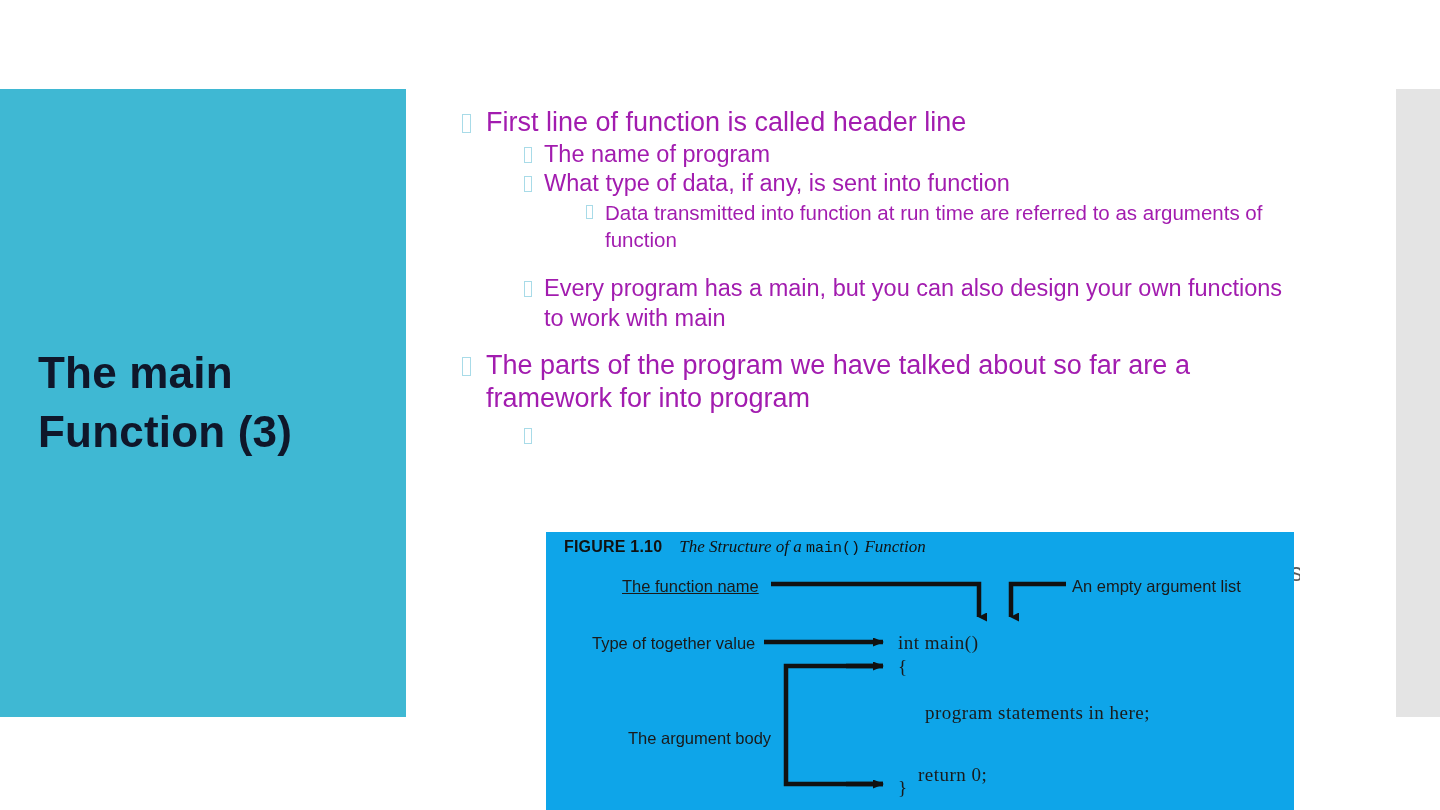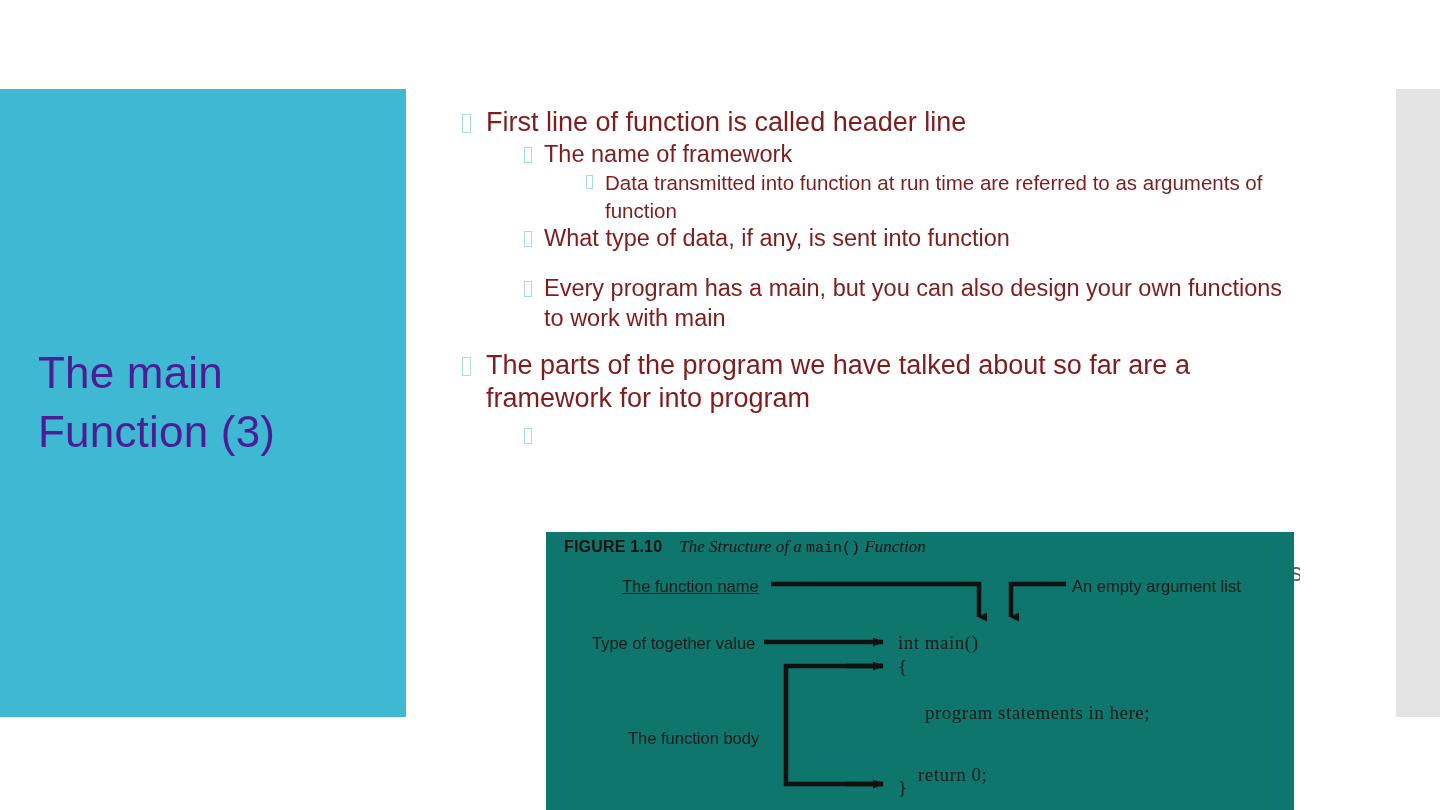--- a/index.html
+++ b/index.html
@@ -33,41 +33,41 @@
     position: absolute;
     left: 0px;
     top: 89px;
     width: 406px;
     height: 628px;
     background: #3fb8d3;
     display: flex;
     align-items: center;
   }
   #title-text {
-    color: #4c1d95;
+    color: #0f172a;
     font-size: 44px;
     line-height: 1.33;
-    font-weight: 400;
+    font-weight: 700;
     padding: 0 24px 0 38px;
     letter-spacing: 0.2px;
   }
 
   
   #body-area {
     position: absolute;
     left: 462px;
     top: 106px;
     width: 840px;
     color: #404040;
   }
 
   .blt {
     display: flex;
     align-items: flex-start;
-    color: #7f1d1d;
+    color: #a21caf;
   }
   .marker {
     flex: 0 0 auto;
     color: #9fd8e6;
     font-family: "Liberation Sans", sans-serif;
     line-height: 1;
     display: inline-block;
   }
   
   .marker i {
@@ -98,21 +98,21 @@
   .gap-para { height: 16px; }
   .gap-small { height: 5px; }
 
   
   #figure {
     position: absolute;
     left: 546px;
     top: 532px;
     width: 748px;
     height: 278px;
-    background: #0f766e;
+    background: #0ea5e9;
   }
   #fig-caption {
     position: absolute;
     left: 18px;
     top: 5px;
     white-space: nowrap;
   }
   #fig-caption .fig-label {
     font-family: "Liberation Sans", sans-serif;
     font-weight: bold;
@@ -198,35 +198,35 @@
           <i></i>
         </span>
       <span class="btxt">First line of function is called header line</span>
     </div>
 
 
     <div class="blt lvl2">
       <span class="marker">
           <i></i>
         </span>
-      <span class="btxt">The name of framework</span>
+      <span class="btxt">The name of program</span>
+    </div>
+
+    <div class="blt lvl2">
+      <span class="marker">
+          <i></i>
+        </span>
+      <span class="btxt">What type of data, if any, is sent into function</span>
     </div>
 
     <div class="blt lvl3">
       <span class="marker">
           <i></i>
         </span>
       <span class="btxt">Data transmitted into function at run time are referred to as arguments of function</span>
-    </div>
-
-    <div class="blt lvl2">
-      <span class="marker">
-          <i></i>
-        </span>
-      <span class="btxt">What type of data, if any, is sent into function</span>
     </div>
 
     <div class="gap-para"></div>
 
 
     <div class="gap-small"></div>
 
     <div class="blt lvl2">
       <span class="marker">
           <i></i>
@@ -258,21 +258,21 @@
 
   <div id="figure">
 
     <div id="fig-caption">
       <span class="fig-label">FIGURE 1.10</span><span class="fig-title"><span>The Structure of a </span><code>main()</code><span> Function</span></span>
     </div>
 
     <div class="fig-anno" id="anno-fname">The function name</div>
     <div class="fig-anno" id="anno-arglist">An empty argument list</div>
     <div class="fig-anno" id="anno-retval">Type of together value</div>
-    <div class="fig-anno" id="anno-body">The function body</div>
+    <div class="fig-anno" id="anno-body">The argument body</div>
 
     <div class="code" id="code-sig">int main()</div>
     <div class="code" id="code-open">{</div>
     <div class="code" id="code-stmt">program statements in here;</div>
     <div class="code" id="code-ret">return 0;</div>
     <div class="code" id="code-close">}</div>
 
     <svg id="fig-svg" viewBox="0 0 748 278">
       <defs>
         <marker id="arrowDown" markerWidth="9" markerHeight="9" refX="4.5" refY="8" orient="auto" markerUnits="userSpaceOnUse">

